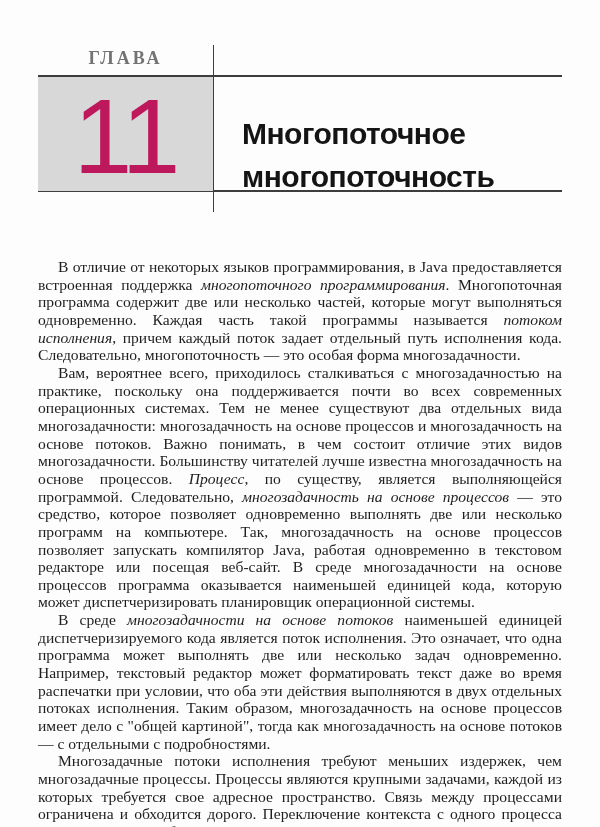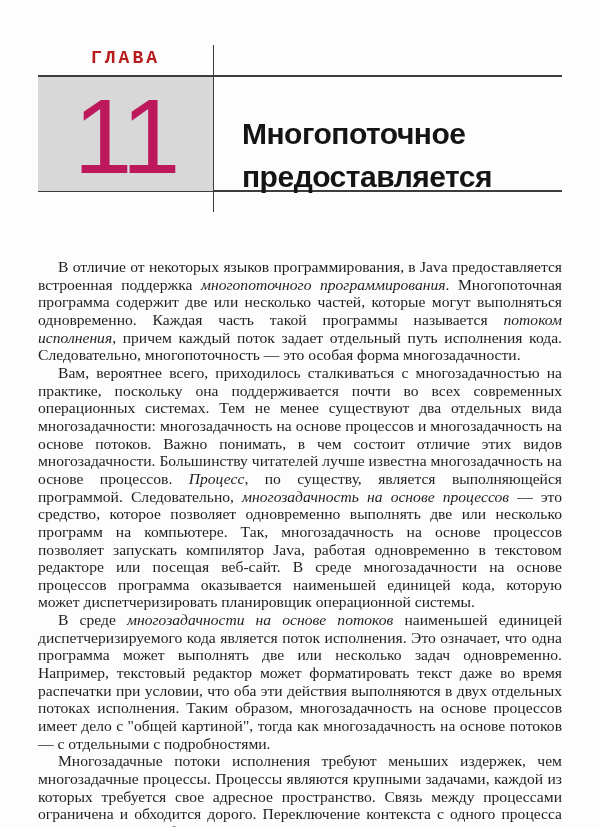--- a/index.html
+++ b/index.html
@@ -16,23 +16,23 @@
     color:var(--text);
     font-family:"Liberation Serif","DejaVu Serif",serif;
     position:relative;
     overflow:hidden;
   }
   .page{position:absolute;inset:0;}
 
   .chapter-label{
     position:absolute;left:38px;top:48px;width:175px;
     text-align:center;
-    font-family:Liberation Mono, monospace;
+    font-family:Liberation Serif, serif;
     font-weight:bold;font-size:18px;letter-spacing:3px;
-    color:#b91c1c;
+    color:#737373;
   }
   .rule{position:absolute;background:var(--rule);}
   .rule-top{left:38px;top:75px;width:524px;height:1.5px;}
   .rule-bottom{left:38px;top:190px;width:524px;height:1.5px;}
   .rule-vertical{left:212.5px;top:45px;width:1.5px;height:167px;}
 
   .chapter-number-box{
     position:absolute;left:38px;top:76.5px;width:175px;height:114px;
     background:var(--box-bg);
     display:flex;align-items:center;justify-content:center;
@@ -68,21 +68,21 @@
   <div class="chapter-label">ГЛАВА</div>
 
   <div class="rule rule-top"></div>
   <div class="rule rule-bottom"></div>
   <div class="rule rule-vertical"></div>
 
   <div class="chapter-number-box">
     <span class="chapter-number">11</span>
   </div>
 
-  <h1 class="chapter-title"><span>Многопоточное</span><br><span>предоставляется</span></h1>
+  <h1 class="chapter-title"><span>Многопоточное</span><br><span>многопоточность</span></h1>
 
   <div class="body-text">
       <p><span>В отличие от некоторых языков программирования, в Java предоставляется встроенная поддержка </span><i>многопоточного программирования</i><span>. Многопоточная программа содержит две или несколько частей, которые могут выполняться одновременно. Каждая часть такой программы называется </span><i>потоком исполнения</i><span>, причем каждый поток задает отдельный путь исполнения кода. Следовательно, многопоточность — это особая форма многозадачности.</span></p>
       <p><span>Вам, вероятнее всего, приходилось сталкиваться с многозадачностью на практике, поскольку она поддерживается почти во всех современных операционных системах. Тем не менее существуют два отдельных вида многозадачности: многозадачность на основе процессов и многозадачность на основе потоков. Важно понимать, в чем состоит отличие этих видов многозадачности. Большинству читателей лучше известна многозадачность на основе процессов. </span><i>Процесс</i><span>, по существу, является выполняющейся программой. Следовательно, </span><i>многозадачность на основе процессов</i><span> — это средство, которое позволяет одновременно выполнять две или несколько программ на компьютере. Так, многозадачность на основе процессов позволяет запускать компилятор Java, работая одновременно в текстовом редакторе или посещая веб-сайт. В среде многозадачности на основе процессов программа оказывается наименьшей единицей кода, которую может диспетчеризировать планировщик операционной системы.</span></p>
       <p><span>В среде </span><i>многозадачности на основе потоков</i><span> наименьшей единицей диспетчеризируемого кода является поток исполнения. Это означает, что одна программа может выполнять две или несколько задач одновременно. Например, текстовый редактор может форматировать текст даже во время распечатки при условии, что оба эти действия выполняются в двух отдельных потоках исполнения. Таким образом, многозадачность на основе процессов имеет дело с "общей картиной", тогда как многозадачность на основе потоков — с отдельными с подробностями.</span></p>
       <p><span>Многозадачные потоки исполнения требуют меньших издержек, чем многозадачные процессы. Процессы являются крупными задачами, каждой из которых требуется свое адресное пространство. Связь между процессами ограничена и обходится дорого. Переключение контекста с одного процесса на другой также обходится дорого. С другой стороны, потоки исполнения более просты. Они совместно используют одно и то же адресное пространство и один и тот же крупный процесс.</span></p>
     </div>
 
 </div>
 

